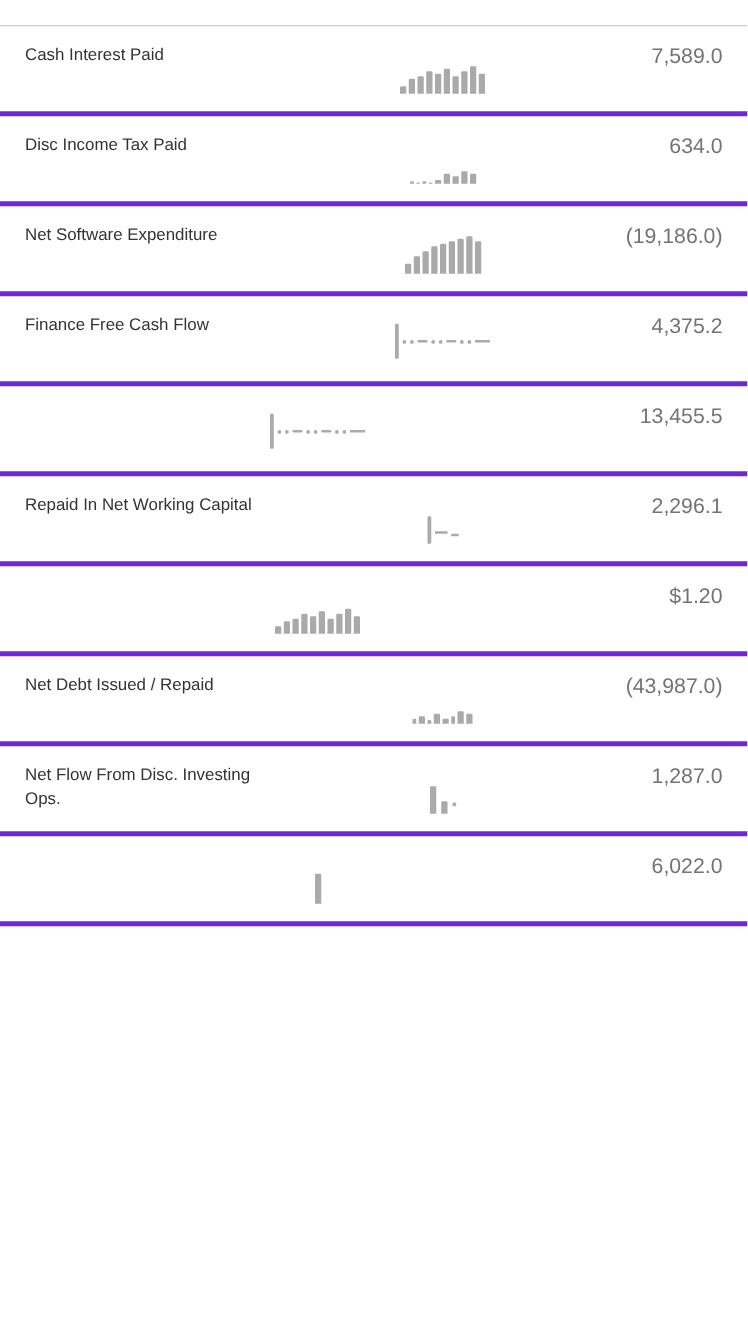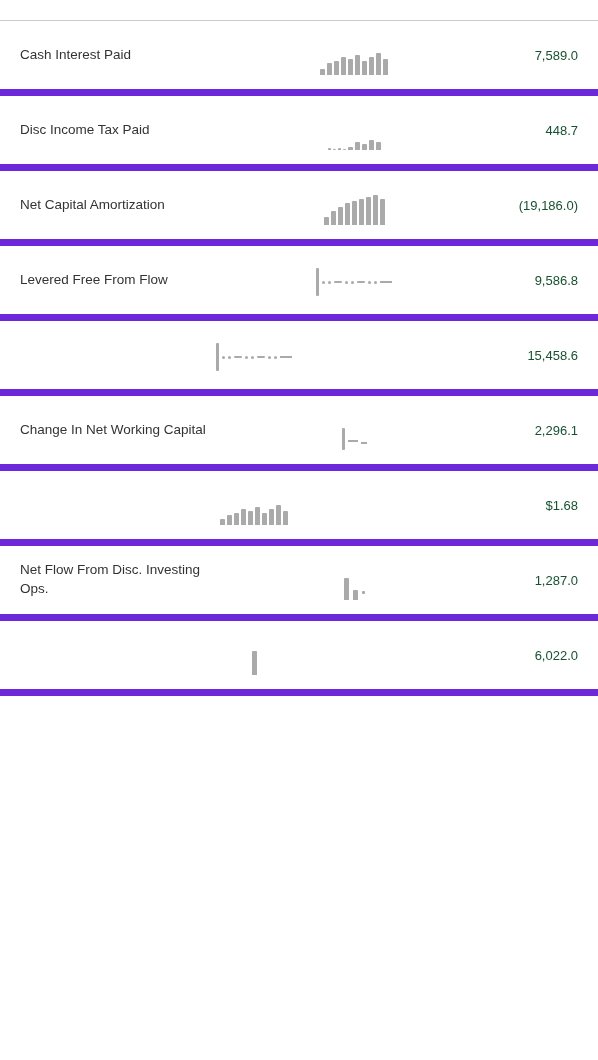--- a/index.html
+++ b/index.html
@@ -28,23 +28,22 @@
       font-size: 13px;
       font-weight: 600;
       color: #555555;
       letter-spacing: 0.05em;
       min-width: 90px;
       text-align: right;
     }
 
     .data-row {
       display: flex;
-      align-items: center;
       padding: 14px 20px;
-      border-bottom: 7px solid #6d28d9;
+      border-bottom: 4px solid #6d28d9;
     }
 
     .row-label {
       flex: 0 0 200px;
       font-size: 13.5px;
       color: #333333;
       line-height: 1.4;
     }
 
     .row-chart {
@@ -52,22 +51,22 @@
       display: flex;
       align-items: flex-end;
       justify-content: center;
       height: 40px;
       gap: 2px;
       padding: 0 8px;
     }
 
     .row-value {
       flex: 0 0 90px;
-      font-size: 13px;
-      color: #14532d;
+      font-size: 17px;
+      color: #737373;
       text-align: right;
     }
 
     
     .bar {
       width: 5px;
       background: #aaaaaa;
       border-radius: 1px 1px 0 0;
       min-height: 2px;
     }
@@ -113,76 +112,76 @@
           <div style="width: 3px; height: 1px; background: rgb(170, 170, 170); border-radius: 1px 1px 0px 0px;"></div>
           <div style="width: 3px; height: 2px; background: rgb(170, 170, 170); border-radius: 1px 1px 0px 0px;"></div>
           <div style="width: 3px; height: 1px; background: rgb(170, 170, 170); border-radius: 1px 1px 0px 0px;"></div>
           <div style="width: 5px; height: 3px; background: rgb(170, 170, 170); border-radius: 1px 1px 0px 0px;"></div>
           <div style="width: 5px; height: 8px; background: rgb(170, 170, 170); border-radius: 1px 1px 0px 0px;"></div>
           <div style="width: 5px; height: 6px; background: rgb(170, 170, 170); border-radius: 1px 1px 0px 0px;"></div>
           <div style="width: 5px; height: 10px; background: rgb(170, 170, 170); border-radius: 1px 1px 0px 0px;"></div>
           <div style="width: 5px; height: 8px; background: rgb(170, 170, 170); border-radius: 1px 1px 0px 0px;"></div>
         </div>
       </div>
-      <div class="row-value">448.7</div>
-    </div>
-    <div class="data-row">
-      <div class="row-label">Net Capital Amortization</div>
+      <div class="row-value">634.0</div>
+    </div>
+    <div class="data-row">
+      <div class="row-label">Net Software Expenditure</div>
       <div class="row-chart">
         <div class="chart-bars">
           <div class="bar" style="height: 8px;"></div>
           <div class="bar" style="height: 14px;"></div>
           <div class="bar" style="height: 18px;"></div>
           <div class="bar" style="height: 22px;"></div>
           <div class="bar" style="height: 24px;"></div>
           <div class="bar" style="height: 26px;"></div>
           <div class="bar" style="height: 28px;"></div>
           <div class="bar" style="height: 30px;"></div>
           <div class="bar" style="height: 26px;"></div>
         </div>
       </div>
       <div class="row-value">(19,186.0)</div>
     </div>
     <div class="data-row">
-      <div class="row-label">Levered Free From Flow</div>
+      <div class="row-label">Finance Free Cash Flow</div>
       <div class="row-chart">
         <div style="display: flex; align-items: center; height: 36px; gap: 3px;">
           <div style="width: 3px; height: 28px; background: rgb(170, 170, 170); border-radius: 1px;"></div>
           <div style="width: 3px; height: 3px; background: rgb(170, 170, 170); border-radius: 50%;"></div>
           <div style="width: 3px; height: 3px; background: rgb(170, 170, 170); border-radius: 50%;"></div>
           <div style="width: 8px; height: 2px; background: rgb(170, 170, 170); border-radius: 1px;"></div>
           <div style="width: 3px; height: 3px; background: rgb(170, 170, 170); border-radius: 50%;"></div>
           <div style="width: 3px; height: 3px; background: rgb(170, 170, 170); border-radius: 50%;"></div>
           <div style="width: 8px; height: 2px; background: rgb(170, 170, 170); border-radius: 1px;"></div>
           <div style="width: 3px; height: 3px; background: rgb(170, 170, 170); border-radius: 50%;"></div>
           <div style="width: 3px; height: 3px; background: rgb(170, 170, 170); border-radius: 50%;"></div>
           <div style="width: 12px; height: 2px; background: rgb(170, 170, 170);"></div>
         </div>
       </div>
-      <div class="row-value">9,586.8</div>
+      <div class="row-value">4,375.2</div>
     </div>
     <div class="data-row">
       <div class="row-chart">
         <div style="display: flex; align-items: center; height: 36px; gap: 3px;">
           <div style="width: 3px; height: 28px; background: rgb(170, 170, 170); border-radius: 1px;"></div>
           <div style="width: 3px; height: 3px; background: rgb(170, 170, 170); border-radius: 50%;"></div>
           <div style="width: 3px; height: 3px; background: rgb(170, 170, 170); border-radius: 50%;"></div>
           <div style="width: 8px; height: 2px; background: rgb(170, 170, 170); border-radius: 1px;"></div>
           <div style="width: 3px; height: 3px; background: rgb(170, 170, 170); border-radius: 50%;"></div>
           <div style="width: 3px; height: 3px; background: rgb(170, 170, 170); border-radius: 50%;"></div>
           <div style="width: 8px; height: 2px; background: rgb(170, 170, 170); border-radius: 1px;"></div>
           <div style="width: 3px; height: 3px; background: rgb(170, 170, 170); border-radius: 50%;"></div>
           <div style="width: 3px; height: 3px; background: rgb(170, 170, 170); border-radius: 50%;"></div>
           <div style="width: 12px; height: 2px; background: rgb(170, 170, 170);"></div>
         </div>
       </div>
-      <div class="row-value">15,458.6</div>
-    </div>
-    <div class="data-row">
-      <div class="row-label">Change In Net Working Capital</div>
+      <div class="row-value">13,455.5</div>
+    </div>
+    <div class="data-row">
+      <div class="row-label">Repaid In Net Working Capital</div>
       <div class="row-chart">
         <div style="display: flex; align-items: flex-end; height: 36px; gap: 3px;">
           <div style="width: 3px; height: 22px; background: rgb(170, 170, 170); border-radius: 1px;"></div>
           <div style="width: 10px; height: 2px; background: rgb(170, 170, 170); margin-bottom: 8px;"></div>
           <div style="width: 6px; height: 2px; background: rgb(170, 170, 170); margin-bottom: 6px;"></div>
         </div>
       </div>
       <div class="row-value">2,296.1</div>
     </div>
     <div class="data-row">
@@ -193,21 +192,37 @@
           <div class="bar" style="height: 12px;"></div>
           <div class="bar" style="height: 16px;"></div>
           <div class="bar" style="height: 14px;"></div>
           <div class="bar" style="height: 18px;"></div>
           <div class="bar" style="height: 12px;"></div>
           <div class="bar" style="height: 16px;"></div>
           <div class="bar" style="height: 20px;"></div>
           <div class="bar" style="height: 14px;"></div>
         </div>
       </div>
-      <div class="row-value">$1.68</div>
+      <div class="row-value">$1.20</div>
+    </div>
+    <div class="data-row">
+      <div class="row-label">Net Debt Issued / Repaid</div>
+      <div class="row-chart">
+        <div class="chart-bars">
+          <div class="bar" style="height: 4px; width: 3px;"></div>
+          <div class="bar" style="height: 6px;"></div>
+          <div class="bar" style="height: 3px; width: 3px;"></div>
+          <div class="bar" style="height: 8px;"></div>
+          <div class="bar" style="height: 4px;"></div>
+          <div class="bar" style="height: 6px; width: 3px;"></div>
+          <div class="bar" style="height: 10px;"></div>
+          <div class="bar" style="height: 8px;"></div>
+        </div>
+      </div>
+      <div class="row-value">(43,987.0)</div>
     </div>
     <div class="data-row">
       <div class="row-label">Net Flow From Disc. Investing Ops.</div>
       <div class="row-chart">
         <div style="display: flex; align-items: flex-end; height: 36px; gap: 4px;">
           <div style="width: 5px; height: 22px; background: rgb(170, 170, 170); border-radius: 1px 1px 0px 0px;"></div>
           <div style="width: 5px; height: 10px; background: rgb(170, 170, 170); border-radius: 1px 1px 0px 0px;"></div>
           <div style="width: 3px; height: 3px; background: rgb(170, 170, 170); border-radius: 1px; margin-bottom: 6px;"></div>
         </div>
       </div>

